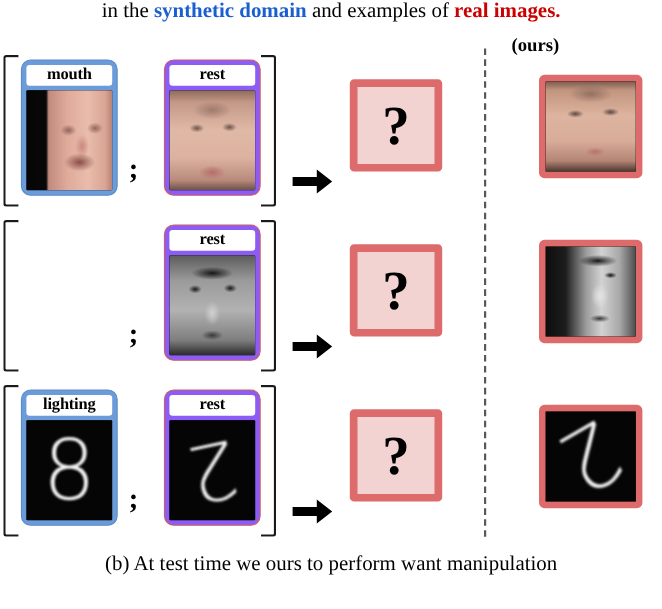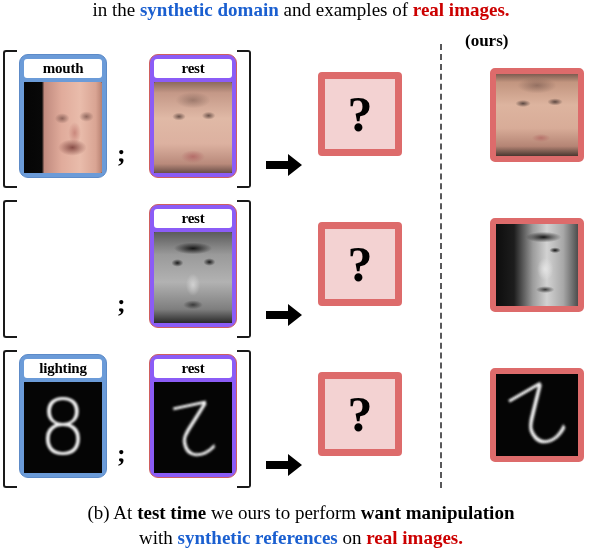--- a/index.html
+++ b/index.html
@@ -14,21 +14,21 @@
 
   
   .top-caption{
     position:absolute;left:0;top:-1px;width:602px;
     text-align:center;
     font-size:19px;line-height:22px;
     white-space:nowrap;
   }
   .blue-bold{color:#1a5fd0;font-weight:bold;}
   .red-bold{color:#cc0000;font-weight:bold;}
-  .blk-bold{color:#000;font-weight:bold;}
+  .blk-bold{color:#000;font-weight:normal;}
 
   
   .ours-label{
     position:absolute;
     left:465px;top:31px;width:130px;
     font-size:17px;font-weight:bold;
   }
 
   
   .divider{
@@ -326,16 +326,13 @@
     <div class="digit digit-rot2">
         <span>2</span>
       </div>
   </div>
 </div>
 
 <div class="bottom-caption">
   <div>
     <span>(b) At </span><span class="blk-bold">test time</span><span> we ours to perform </span><span class="blk-bold">want manipulation</span>
   </div>
-  <div>
-    <span>with </span><span class="blue-bold">synthetic references</span><span> on </span><span class="red-bold">real images.</span>
-  </div>
 </div>
 
 </body></html>

